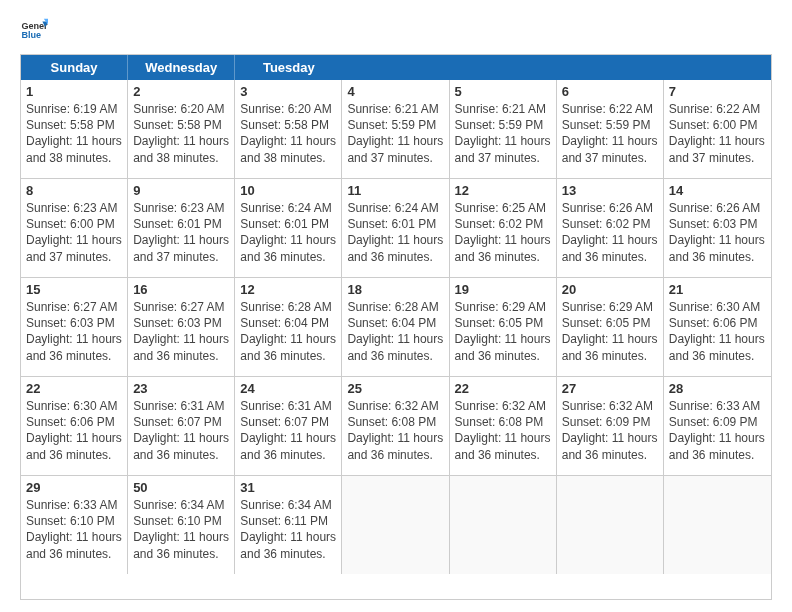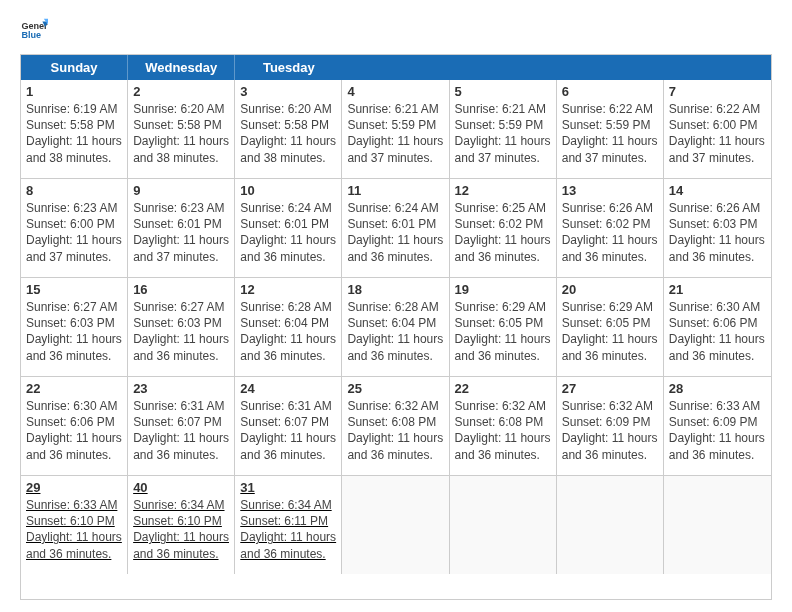--- a/index.html
+++ b/index.html
@@ -66,21 +66,21 @@
     .cal-body {
       display: flex;
       flex-direction: column;
     }
     .cal-row {
       display: grid;
       grid-template-columns: repeat(7, 1fr);
       border-bottom: 1px solid #ccc;
       flex: 1;
     }
-    .cal-row:last-child { border-bottom: none; text-decoration: underline; }
+    .cal-row:last-child { border-bottom: none; }
     .cal-cell {
       border-right: 1px solid #ccc;
       padding: 4px 5px;
       vertical-align: top;
       min-height: 80px;
       background: #fff;
     }
     .cal-cell:last-child { border-right: none; }
     .cal-cell.empty { background: #f9f9f9; }
     .day-num {
@@ -328,21 +328,21 @@
         </div>
         <div class="cal-row row-5">
           <div class="cal-cell">
             <span class="day-num">29</span>
             <div class="day-info" style="white-space: pre-line;">Sunrise: 6:33 AM
 Sunset: 6:10 PM
 Daylight: 11 hours
 and 36 minutes.</div>
           </div>
           <div class="cal-cell">
-            <span class="day-num">40</span>
+            <span class="day-num">50</span>
             <div class="day-info" style="white-space: pre-line;">Sunrise: 6:34 AM
 Sunset: 6:10 PM
 Daylight: 11 hours
 and 36 minutes.</div>
           </div>
           <div class="cal-cell">
             <span class="day-num">31</span>
             <div class="day-info" style="white-space: pre-line;">Sunrise: 6:34 AM
 Sunset: 6:11 PM
 Daylight: 11 hours

